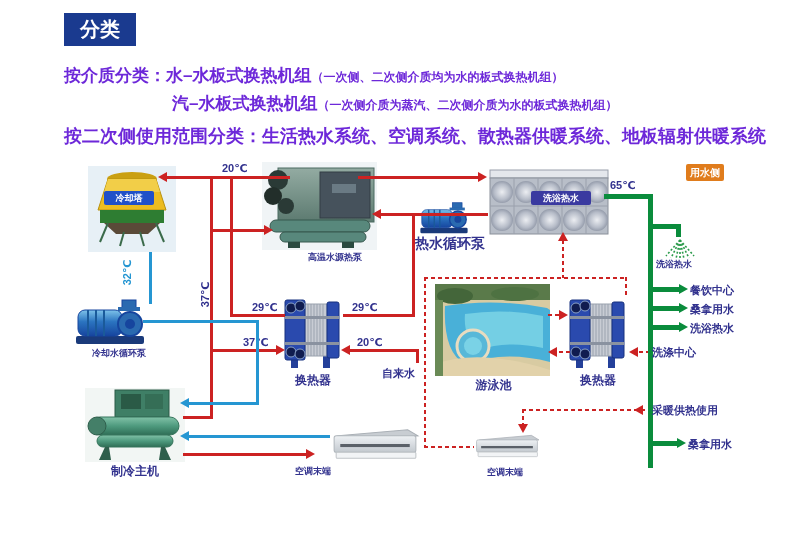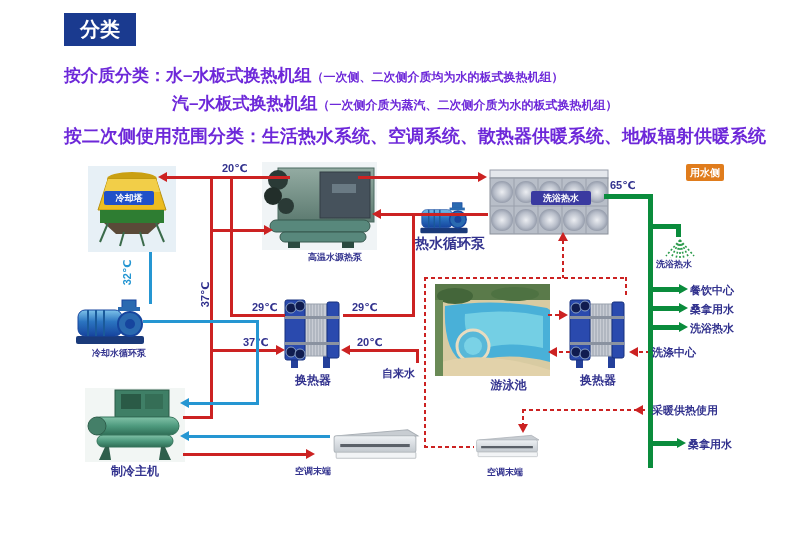--- a/index.html
+++ b/index.html
@@ -204,21 +204,21 @@
     <rect width="115" height="16" fill="#5a7a4a"></rect>
     <ellipse cx="20" cy="12" rx="18" ry="8" fill="#44663a"></ellipse>
     <ellipse cx="80" cy="10" rx="24" ry="7" fill="#4e7242"></ellipse>
     <path d="M10 22 Q60 14 112 24 L115 26 L115 78 Q70 66 30 80 Q8 68 10 22 Z" fill="#49b0d8"></path>
     <path d="M30 30 Q70 24 108 32 L108 64 Q72 56 44 66 Q28 54 30 30 Z" fill="#74cfe4"></path>
     <circle cx="38" cy="62" r="16" fill="#58b8d8" stroke="#e8dcc0" stroke-width="3"></circle>
     <circle cx="38" cy="62" r="9" fill="#7ad2e6"></circle>
     <path d="M0 80 Q45 64 115 86 L115 92 L0 92 Z" fill="#e2d2aa"></path>
     <rect x="0" y="16" width="8" height="76" fill="#6a8a56"></rect>
   </svg>
-  <div class="lbl ctr" style="left:471px;top:377px;width:75px">游泳池</div>
+  <div class="lbl ctr" style="left:456px;top:377px;width:75px">游泳池</div>
 
   <svg class="eq" style="left:568px;top:296px" width="60" height="74" viewBox="0 0 60 74">
     <rect x="8" y="60" width="7" height="12" fill="#24409a"></rect>
     <rect x="40" y="60" width="7" height="12" fill="#24409a"></rect>
     <rect x="22" y="8" width="22" height="52" fill="#c8ccd4" stroke="#9aa2ae"></rect>
     <g stroke="#9aa2ae" stroke-width="1">
       <line x1="25" y1="8" x2="25" y2="60"></line>
         <line x1="28" y1="8" x2="28" y2="60"></line>
       <line x1="31" y1="8" x2="31" y2="60"></line>
         <line x1="34" y1="8" x2="34" y2="60"></line>

